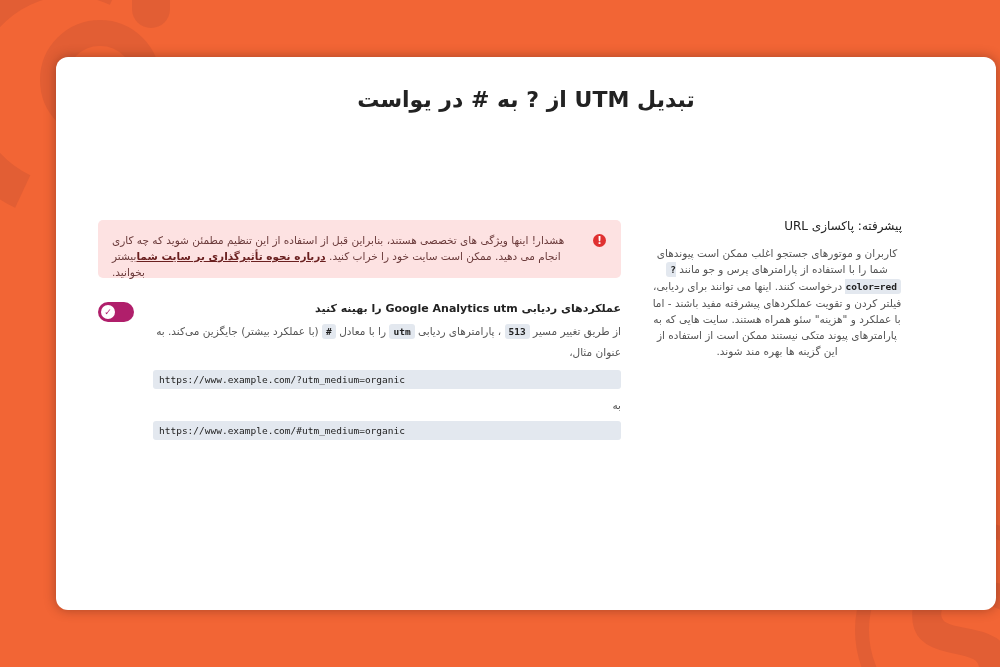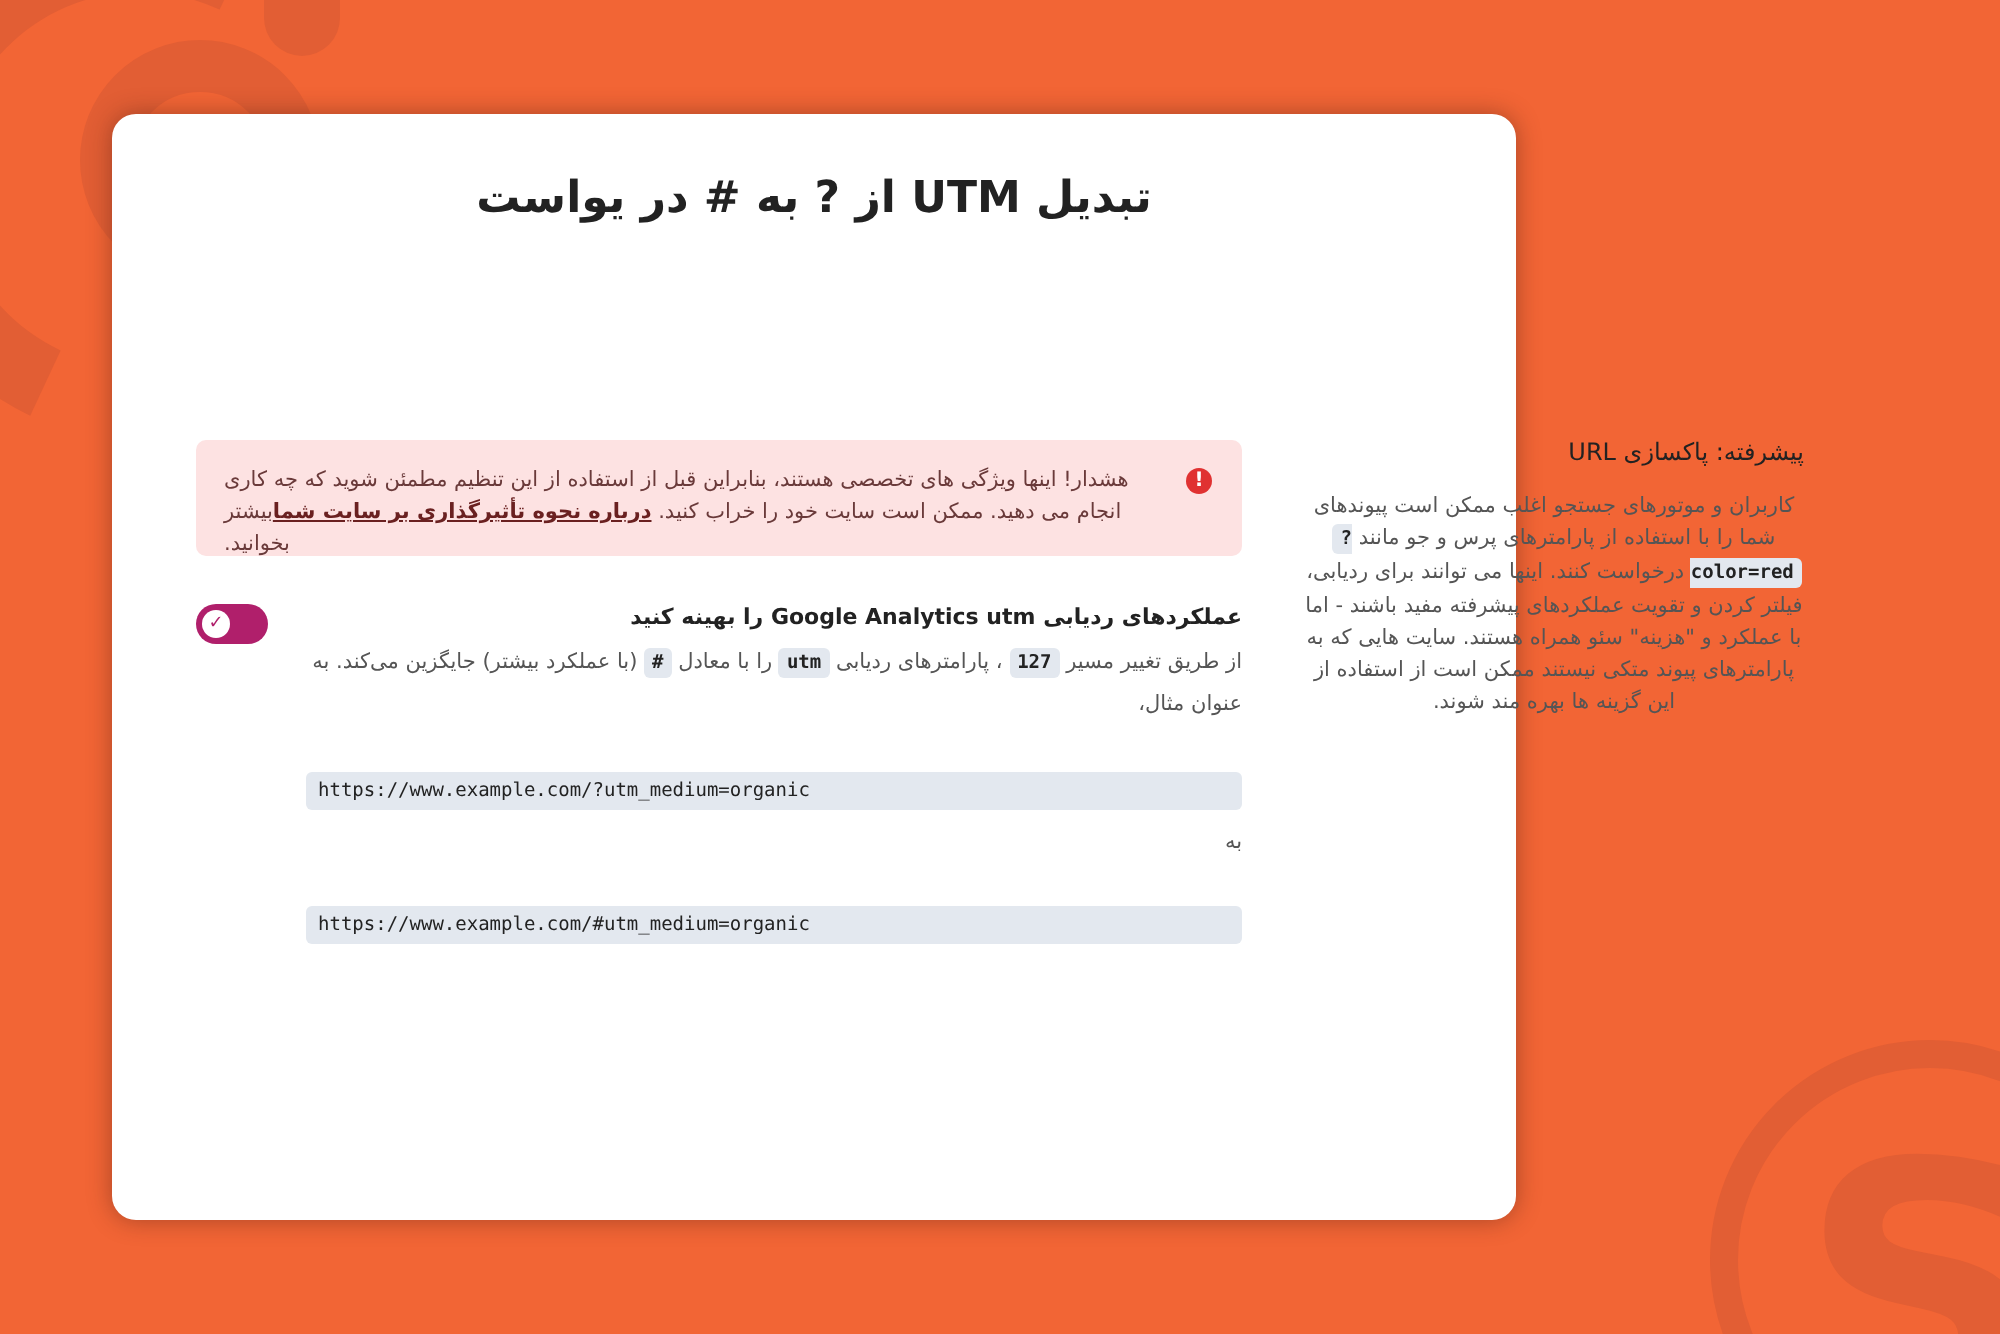--- a/index.html
+++ b/index.html
@@ -26,21 +26,21 @@
     }
     .bg-ring-br {
       left: 855px; top: 520px; width: 220px; height: 220px;
       border: 14px solid #e25e34; border-radius: 50%;
     }
     .bg-s-br {
       left: 900px; top: 560px; font-size: 170px; color: #e25e34;
       font-family: "DejaVu Sans", sans-serif; font-weight: bold; line-height: 1;
     }
     .card {
-      position: absolute; left: 56px; top: 57px; width: 702px; height: 553px;
+      position: absolute; left: 56px; top: 57px; width: 940px; height: 553px;
       background: #ffffff; border-radius: 12px;
       box-shadow: 0 0 12px rgba(80,30,20,0.45);
     }
     .page-title {
       position: absolute; left: 0; right: 0; top: 30px;
       text-align: center; font-size: 22px; color: #222;
       direction: rtl; font-family: "DejaVu Sans", sans-serif;
     }
     
     .side {
@@ -68,21 +68,21 @@
     .alert-text { margin-right: 22px; text-align: left; }
     .alert-link { color: #6a2020; font-weight: bold; text-decoration: underline; }
     
     .setting {
       position: absolute; left: 97px; top: 245px; width: 468px; direction: rtl;
       text-align: right;
     }
     .setting-title { font-size: 11px; font-weight: bold; color: #222; margin-bottom: 6px; }
     .setting-desc { font-size: 10.5px; color: #555; line-height: 20px; }
     .codeblock {
-      margin-top: 24px; background: #e3e8ef; border-radius: 3px; height: 19px;
+      margin-top: 8px; background: #e3e8ef; border-radius: 3px; height: 19px;
       direction: ltr; text-align: left; padding: 0 6px;
       font-family: "DejaVu Sans Mono", monospace; font-size: 9.5px; color: #222; line-height: 19px;
     }
     .setting-to { font-size: 10.5px; color: #555; margin-top: 10px; height: 14px; }
     .setting-end { font-size: 10.5px; color: #555; margin-top: 10px; }
     .toggle {
       position: absolute; left: 42px; top: 245px; width: 36px; height: 20px;
       background: #b01f6b; border-radius: 10px;
     }
     .toggle-knob {
@@ -121,21 +121,21 @@
   </div>
 
   <div class="toggle">
     <span class="toggle-knob">✓</span>
   </div>
 
   <div class="setting">
     <div class="setting-title">عملکردهای ردیابی Google Analytics utm را بهینه کنید</div>
     <div class="setting-desc">
       <span>از طریق تغییر مسیر</span>
-      <code>127</code>
+      <code>513</code>
       <span>، پارامترهای ردیابی</span>
       <code>utm</code>
       <span>را با معادل</span>
       <code>#</code>
       <span>(با عملکرد بیشتر) جایگزین می‌کند. به عنوان مثال،</span>
     </div>
     <div class="codeblock">https://www.example.com/?utm_medium=organic</div>
     <div class="setting-to">به</div>
     <div class="codeblock">https://www.example.com/#utm_medium=organic</div>
   </div>

